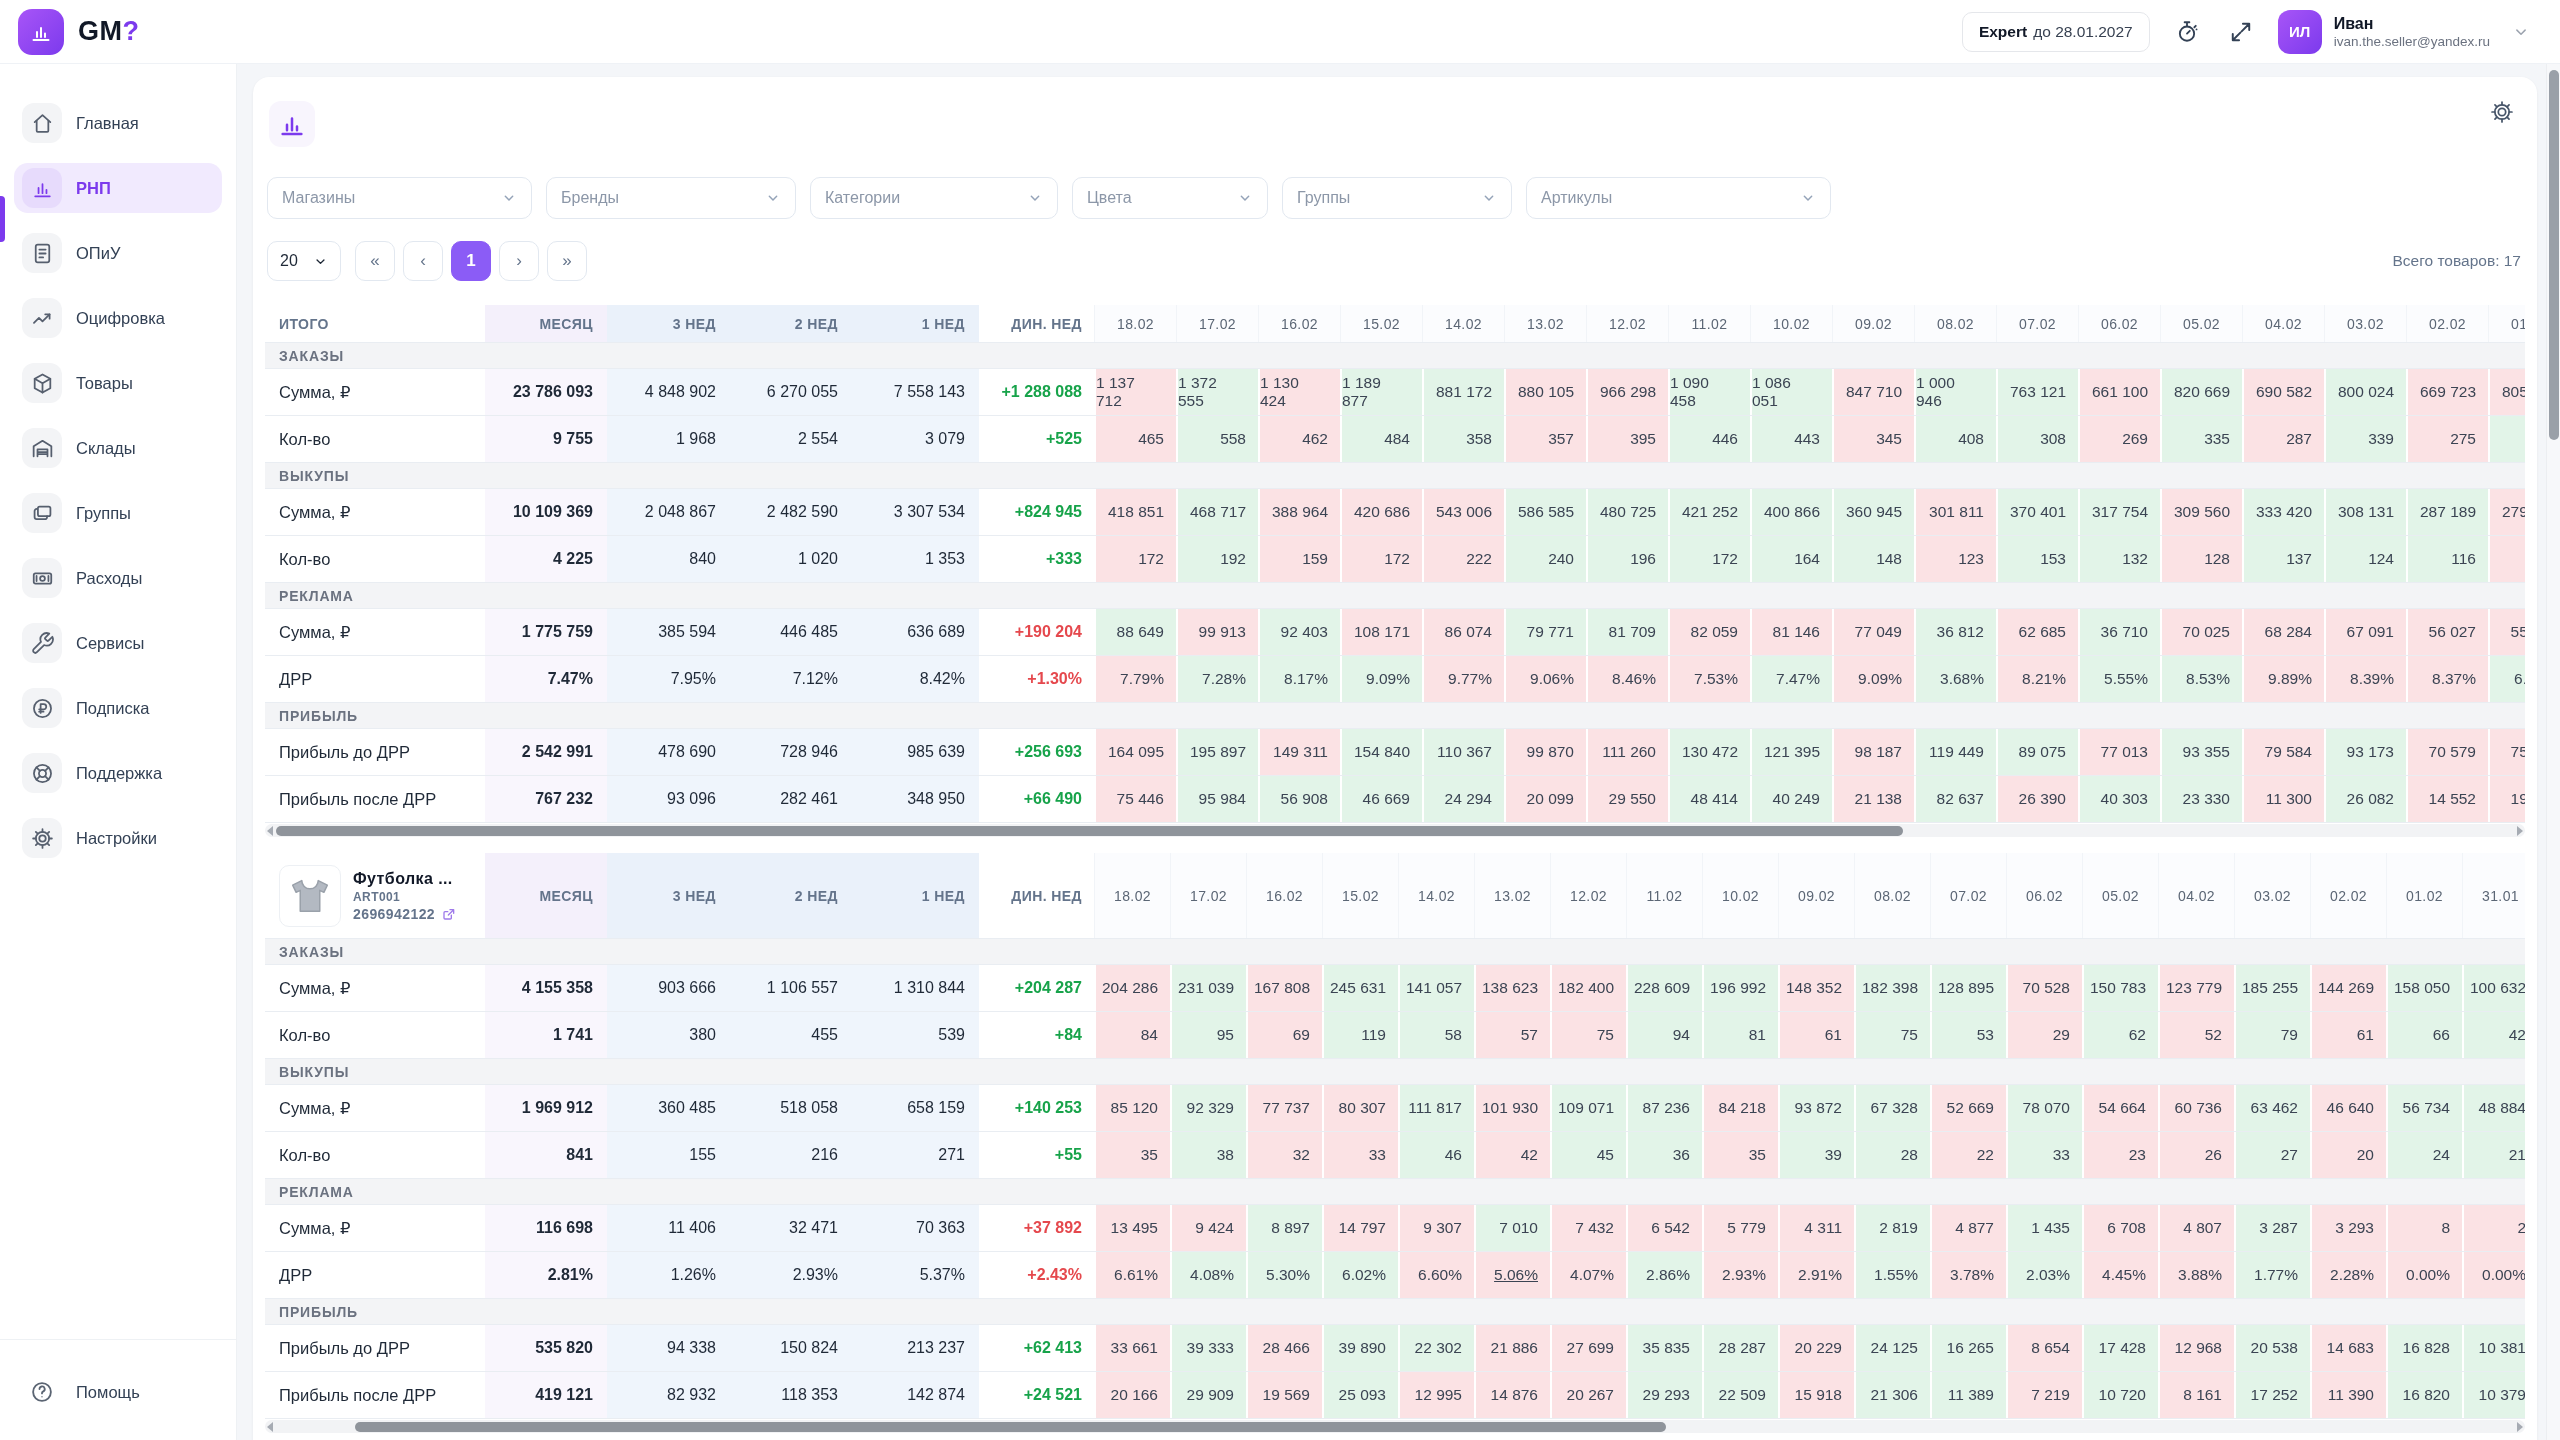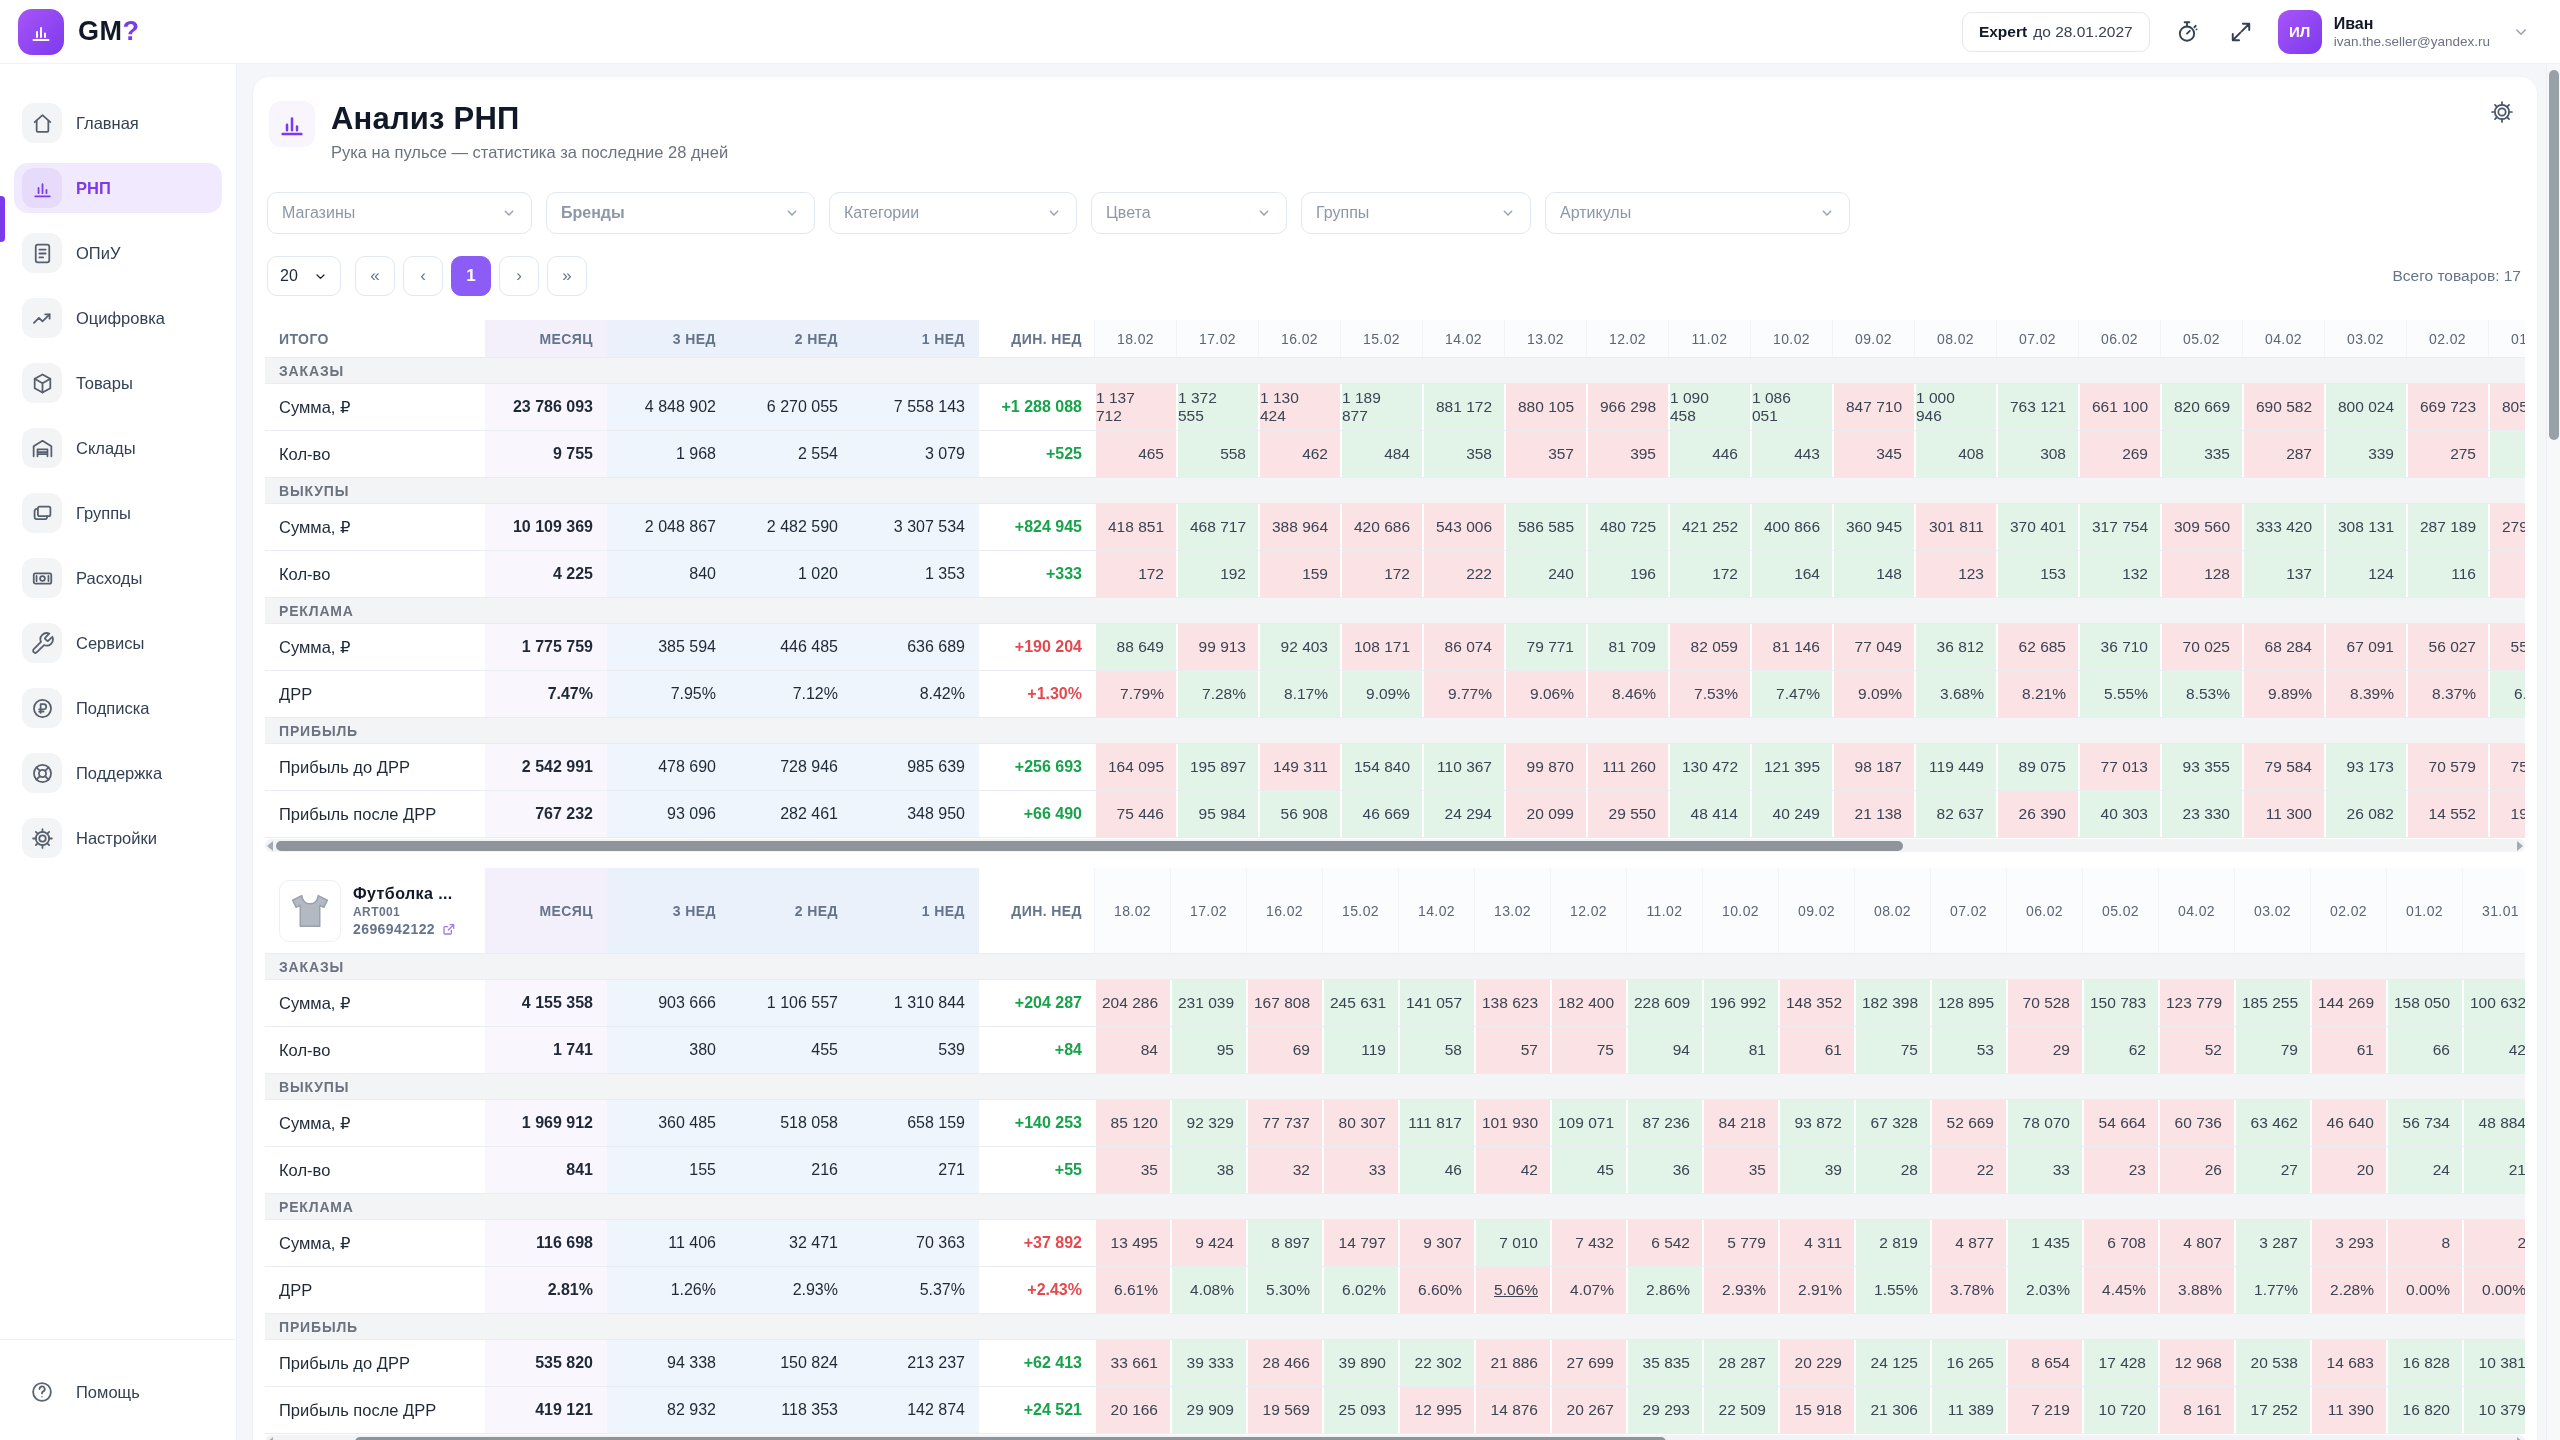--- a/index.html
+++ b/index.html
@@ -292,36 +292,32 @@
         <circle cx="12" cy="12" r="6.6"></circle>
         <path d="M18.6 12H21.2M12 5.4V2.8M5.4 12H2.8M12 18.6v2.6M16.7 7.3l1.8-1.8M7.3 7.3L5.5 5.5M7.3 16.7l-1.8 1.8M16.7 16.7l1.8 1.8"></path>
       </svg>
   </div>
   <div class="title-row">
     <div class="title-ico">
       <svg width="30" height="30" viewBox="0 0 24 24" fill="none" stroke="currentColor" stroke-width="2" stroke-linecap="round">
           <path d="M4.5 20h15M8 17v-4.5M12 17V7.5M16 17v-3"></path>
         </svg>
     </div>
-    <div>
-      <div class="page-title">Анализ РНП</div>
-      <div class="page-subtitle">Рука на пульсе — статистика за последние 28 дней</div>
-    </div>
   </div>
 
   <div class="filters" id="filters">
       <div class="select" style="width: 265px;">
         <span>Магазины</span>
         <span class="chevd">
           <svg width="16" height="16" viewBox="0 0 24 24" fill="none" stroke="currentColor" stroke-width="2.2" stroke-linecap="round" stroke-linejoin="round">
             <path d="M6.5 9.5L12 15l5.5-5.5"></path>
           </svg>
         </span>
       </div>
-      <div class="select" style="width: 269px; font-weight: bold;">
+      <div class="select" style="width: 250px;">
         <span>Бренды</span>
         <span class="chevd">
           <svg width="16" height="16" viewBox="0 0 24 24" fill="none" stroke="currentColor" stroke-width="2.2" stroke-linecap="round" stroke-linejoin="round">
             <path d="M6.5 9.5L12 15l5.5-5.5"></path>
           </svg>
         </span>
       </div>
       <div class="select" style="width: 248px;">
         <span>Категории</span>
         <span class="chevd">

